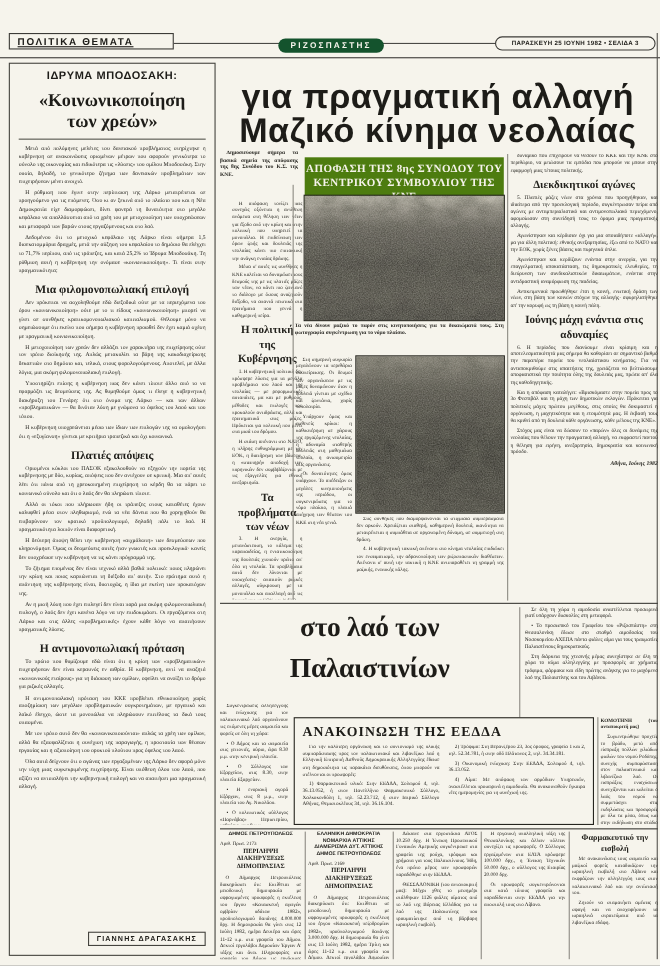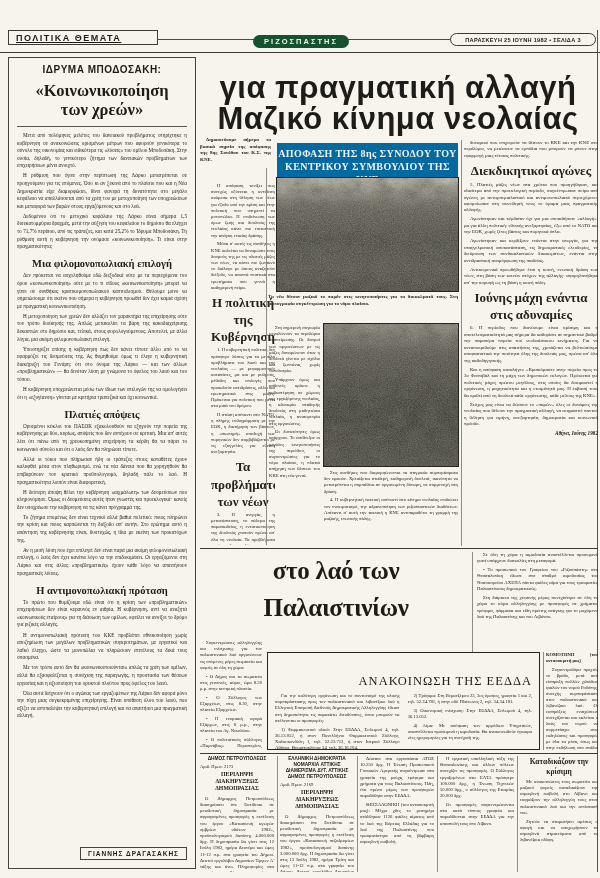--- a/index.html
+++ b/index.html
@@ -36,47 +36,47 @@
   .la-sub{font-size:10.5px;margin:5px 0 3px;}
   .la-byline{margin-top:auto;align-self:flex-end;border:1px solid #45443f;padding:2px 7px;
       font-family:"Liberation Sans",sans-serif;font-weight:bold;font-size:6.5px;letter-spacing:1px;}
   
   .m-kicker{position:absolute;left:200px;top:56px;width:398px;text-align:center;
       font-family:"Liberation Serif",serif;font-weight:bold;font-size:13.5px;letter-spacing:1px;}
   .m-headline{position:absolute;left:198px;top:72px;width:400px;margin:0;text-align:center;
       font-family:"Liberation Sans",sans-serif;font-weight:bold;font-size:31px;line-height:31px;letter-spacing:.5px;}
   .m-headline span{display:block;}
   .m-intro{position:absolute;left:200px;top:137px;width:71px;height:44px;font-weight:bold;font-size:5px;}
-  .banner{position:absolute;left:277px;top:143px;width:181px;height:47px;background:#0369a1;color:#f5f3ea;
+  .banner{position:absolute;left:277px;top:143px;width:181px;height:47px;background:#4d7c0f;color:#f5f3ea;
       text-align:center;font-family:"Liberation Serif",serif;font-weight:bold;font-size:10px;line-height:13px;
       padding-top:4px;box-sizing:border-box;letter-spacing:.4px;}
   .photo{position:absolute;outline:1px solid #26251f;
       background:linear-gradient(180deg,#c9c5b6 0%,#9a958a 10%,#55514a 28%,#34322c 55%,#3f3c35 80%,#2c2a25 100%);}
   .photo svg{position:absolute;left:0;top:0;width:100%;height:100%;}
   .photo1{left:277px;top:178px;width:181px;height:113px;}
   .photo2{left:324px;top:324px;width:134px;height:142px;
       background:linear-gradient(180deg,#8e8a7d 0%,#4a473f 22%,#26251f 58%,#35332c 100%);}
   .caption{position:absolute;left:268px;top:294px;width:190px;height:27px;font-weight:bold;font-size:5px;
       line-height:1.3;text-align:justify;overflow:hidden;}
   .colA{position:absolute;left:200px;top:183px;width:64px;height:362px;margin-left:11px;}
   .colB{position:absolute;left:269px;top:325px;width:51px;height:220px;}
   .colB2{position:absolute;left:324px;top:470px;width:134px;height:75px;}
   .colC{position:absolute;left:464px;top:140px;width:134px;height:406px;font-size:4.9px;}
-  .colC .sub,.colA .sub{font-size:13px;}
+  .colC .sub,.colA .sub{font-size:10px;}
   .m-dateline{text-align:right;font-weight:bold;font-style:italic;margin-top:3px;font-size:5.2px;}
   
   .p-headline{position:absolute;left:198px;top:552px;width:276px;margin:0;text-align:center;
       font-family:"Liberation Serif",serif;font-weight:bold;font-size:25px;line-height:37px;letter-spacing:-.3px;}
   .p-headline span{display:block;}
   .p-right{position:absolute;left:477px;top:552px;width:121px;height:96px;font-size:4.8px;}
   .p-col1{position:absolute;left:200px;top:640px;width:62px;height:110px;}
   .eedda-box{position:absolute;left:267px;top:652px;width:273px;height:98px;border:1.5px solid #26251f;
       box-sizing:border-box;padding:4px 7px;background:#f6f4ec;}
-  .eedda-title{font-family:"Liberation Serif",serif;font-weight:normal;font-size:12.5px;letter-spacing:1px;
-      text-align:right;margin:17px 0 4px;}
+  .eedda-title{font-family:"Liberation Serif",serif;font-weight:bold;font-size:12.5px;letter-spacing:1px;
+      text-align:left;margin:1px 0 4px;}
   .eedda-cols{display:flex;gap:8px;}
   .eedda-cols .micro{flex:1;height:62px;}
   .p-side{position:absolute;left:546px;top:652px;width:52px;height:98px;font-size:4.6px;}
   .p-side-head{font-weight:bold;text-indent:0 !important;}
   
   .notice{position:absolute;top:756px;height:116px;overflow:hidden;font-size:4.6px;}
   .n-org p{margin:0;text-align:center;font-family:"Liberation Sans",sans-serif;font-weight:bold;
       font-size:4.8px;line-height:1.25;text-indent:0;}
   .n-proto{font-size:4.6px;margin:2px 0;}
   .n-title{text-align:center;font-weight:bold;font-size:5.8px;line-height:1.25;margin:2px 0 3px;}
@@ -301,20 +301,20 @@
     </div>
   <div class="vrule" style="left:437px;top:756px;height:116px;"></div>
 
   <div class="bcol micro" style="left:440px;width:74px;">
       <p>Η εργατική υπαλληλική τάξη της Θεσσαλονίκης και άλλων πόλεων συνεχίζει τις προσφορές. Ο Σύλλογος εργαζομένων στα ΕΛΤΑ πρόσφερε 100.000 δρχ., η Ένωση Τεχνικών 50.000 δρχ., ο σύλλογος της Εταιρίας 20.000 δρχ.</p>
       <p>Οι προσφορές συγκεντρώνονται στα κατά τόπους γραφεία και παραδίδονται στην ΕΕΔΔΑ για την αποστολή τους στο Λίβανο.</p>
     </div>
   <div class="vrule" style="left:517px;top:756px;height:116px;"></div>
 
   <div class="bcol micro" style="left:520px;width:78px;">
-    <h3 class="sub b-sub">Καταδικάζουν την κρίσιμη</h3>
+    <h3 class="sub b-sub">Φαρμακευτικό την εισβολή</h3>
     <div>
         <p>Με ανακοινώσεις τους σωματεία και μαζικοί φορείς καταδικάζουν την ισραηλινή εισβολή στο Λίβανο και εκφράζουν την αλληλεγγύη τους στον παλαιστινιακό λαό και την αντίστασή του.</p>
         <p>Ζητούν να σταματήσει αμέσως η σφαγή και να αποχωρήσουν τα ισραηλινά στρατεύματα από τα λιβανέζικα εδάφη.</p>
       </div>
   </div>
 
 </div>
 
 </body></html>

